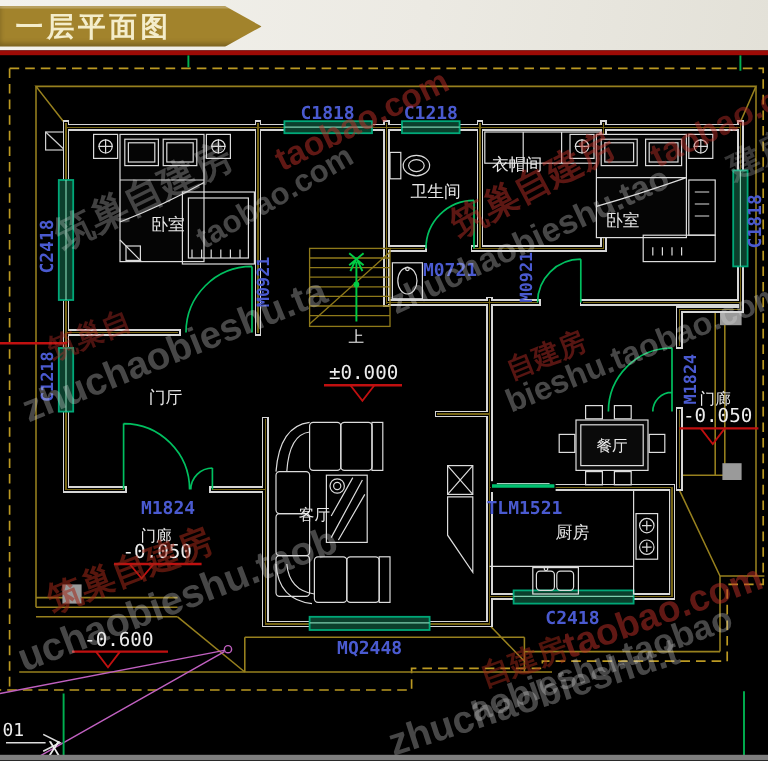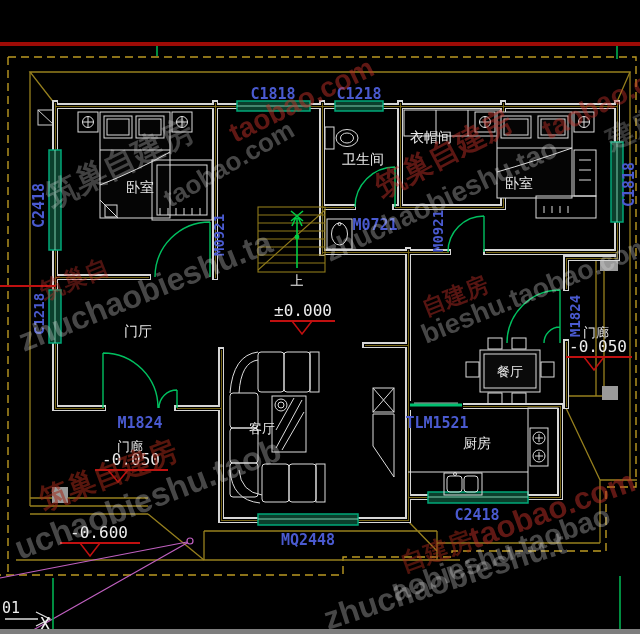--- a/index.html
+++ b/index.html
@@ -18,20 +18,25 @@
   .t-blue{fill:#4a5ad0;font-family:"DejaVu Sans Mono",monospace;font-weight:bold;}
   .t-white{fill:#e9e9e9;font-family:"Liberation Sans",sans-serif;}
   .t-elev{fill:#ededed;font-family:"DejaVu Sans Mono",monospace;}
   .t-wm{font-family:"Liberation Sans",sans-serif;font-weight:bold;}
 </style>
 </head>
 <body>
 
 <div id="stage">
 
+  <div class="header">
+    <div class="banner">
+      <span>一层平面图</span>
+    </div>
+  </div>
   <div class="redline"></div>
 
   <svg width="640" height="588" viewBox="0 46 640 588">
 
     <g stroke="#bb9922" stroke-width="1.4" fill="none" stroke-dasharray="8 5">
       <path d="M8,57 H636 V487 H606 V551 H452 V557 H343 V575 H0"></path>
       <path d="M8,57 V575"></path>
     </g>
 
     <g stroke="#97801e" stroke-width="1.3" fill="none">

